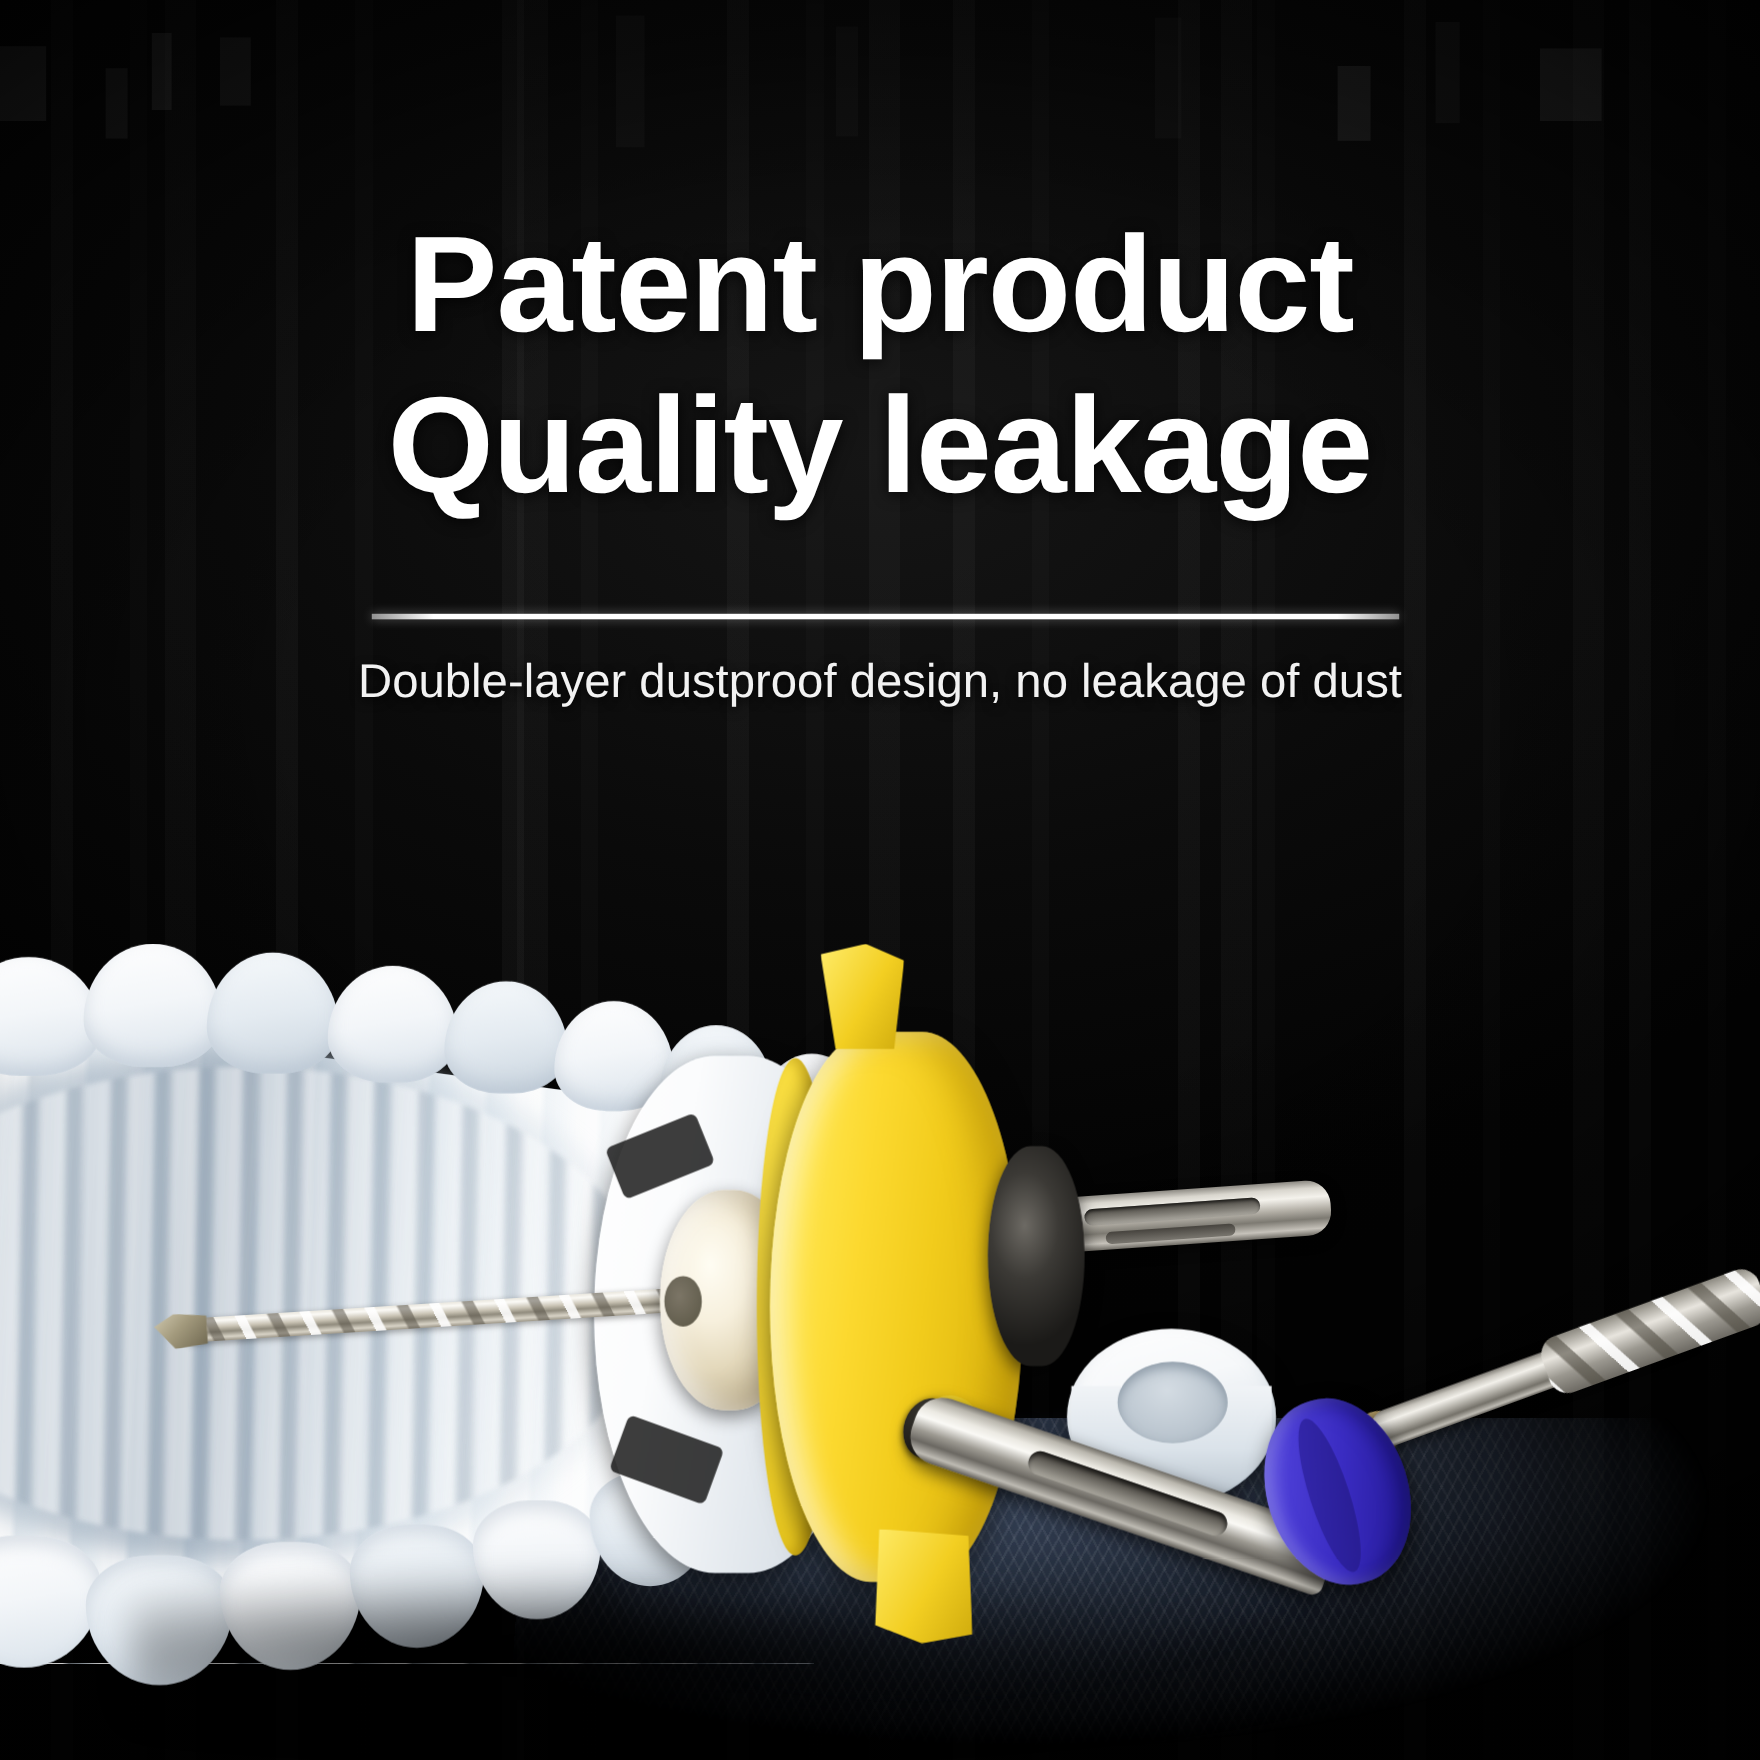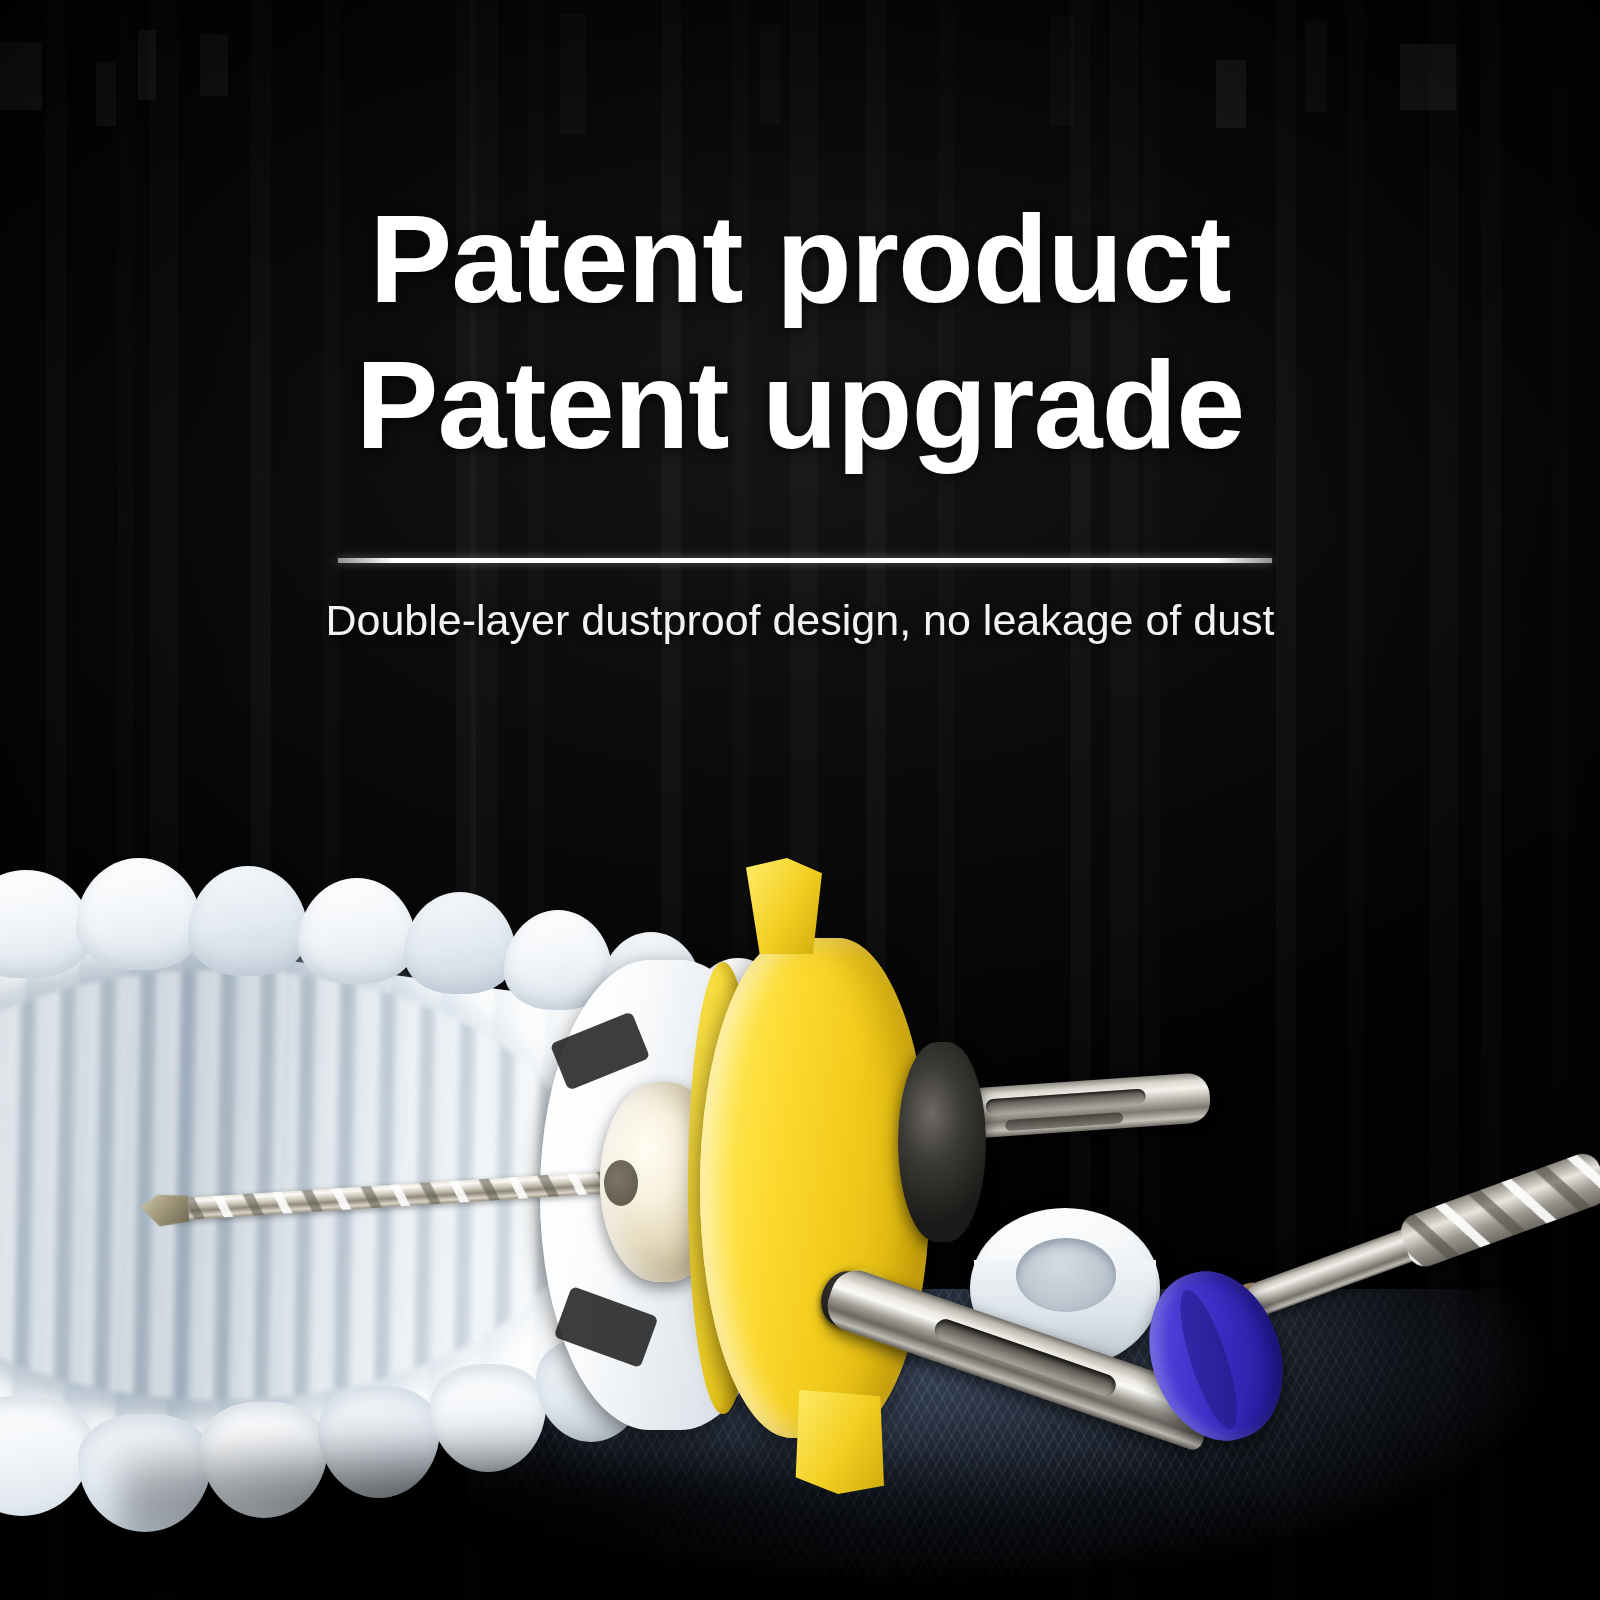--- a/index.html
+++ b/index.html
@@ -534,21 +534,21 @@
     <div class="blk b6"></div>
     <div class="blk b7"></div>
     <div class="blk b8"></div>
     <div class="blk b9"></div>
     <div class="blk b10"></div>
   </div>
   <div class="bg-vignette"></div>
 
   <div class="headline-wrap">
     <span class="headline">Patent product</span>
-    <span class="headline">Patent upgrade</span>
+    <span class="headline">Quality leakage</span>
   </div>
 
   <div class="divider"></div>
 
   <div class="subtitle">Double-layer dustproof design, no leakage of dust</div>
 
   <div class="photo-stage">
 
     <div class="table-surface"></div>
     <div class="table-glow"></div>

